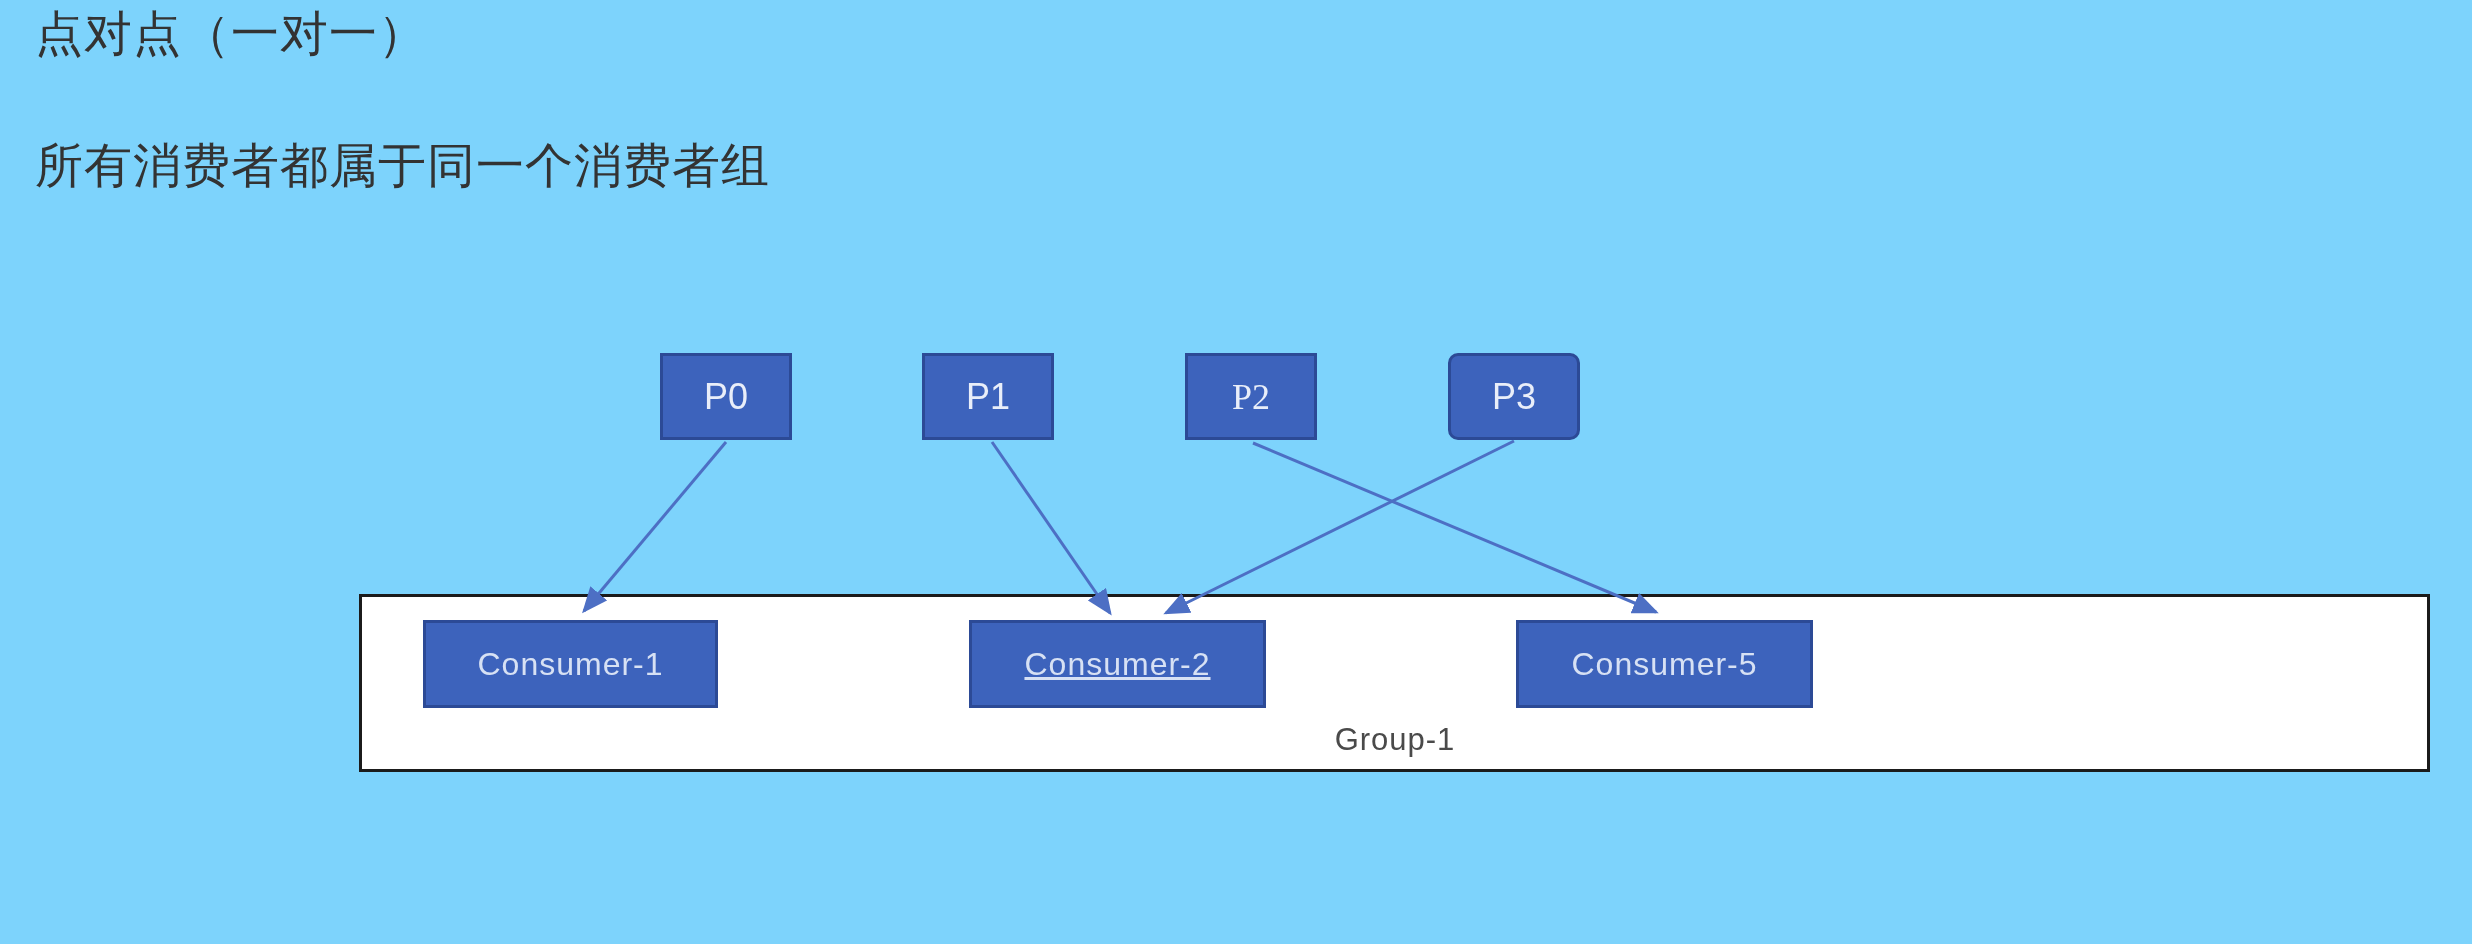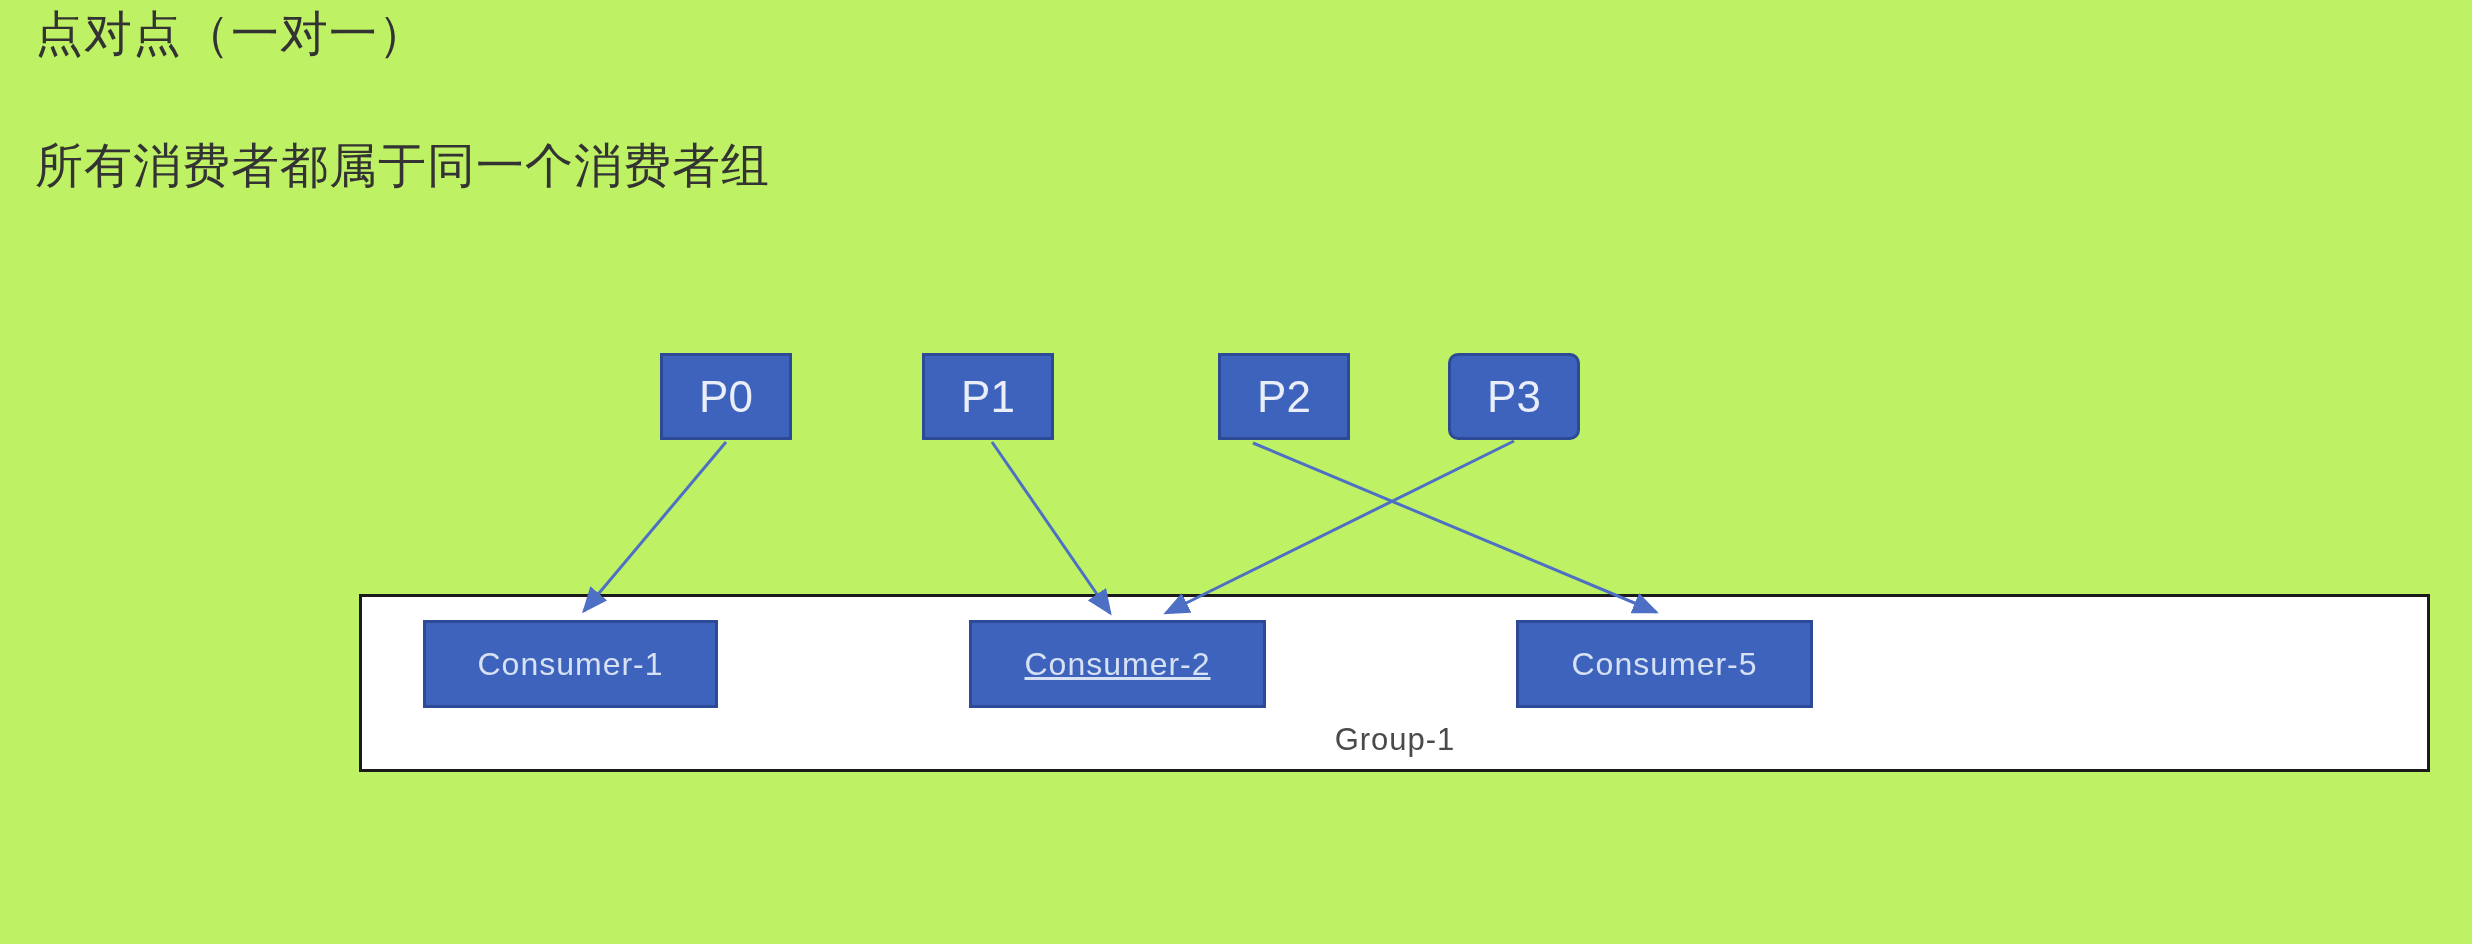--- a/index.html
+++ b/index.html
@@ -5,21 +5,21 @@
   html, body {
     margin: 0;
     padding: 0;
     background: #ffffff;
     font-family: "Liberation Sans", "DejaVu Sans", sans-serif;
   }
   .canvas {
     position: relative;
     width: 2472px;
     height: 944px;
-    background: #bef264;
+    background: #7dd3fc;
     overflow: hidden;
   }
   .title-main {
     position: absolute;
     left: 35px;
     top: 4px;
     font-size: 48px;
     line-height: 60px;
     color: var(--title-text, #333333);
     letter-spacing: 1px;
@@ -40,26 +40,26 @@
     top: 353px;
     width: 132px;
     height: 87px;
     background: var(--box-fill, #3d63bc);
     border: 3px solid var(--box-border, #2c4a96);
     box-sizing: border-box;
     display: flex;
     align-items: center;
     justify-content: center;
     color: var(--box-text, #e9eef9);
-    font-size: 44px;
+    font-size: 36px;
     z-index: 3;
   }
   .pbox.p0 { left: 660px; }
   .pbox.p1 { left: 922px; }
-  .pbox.p2 { left: 1218px; }
+  .pbox.p2 { left: 1185px; font-family: Liberation Serif, serif; }
   .pbox.p3 { left: 1448px; border-radius: 10px; }
 
   .group-rect {
     position: absolute;
     left: 359px;
     top: 594px;
     width: 2071px;
     height: 178px;
     background: #ffffff;
     border: 3px solid var(--group-border, #1b1b1b);

